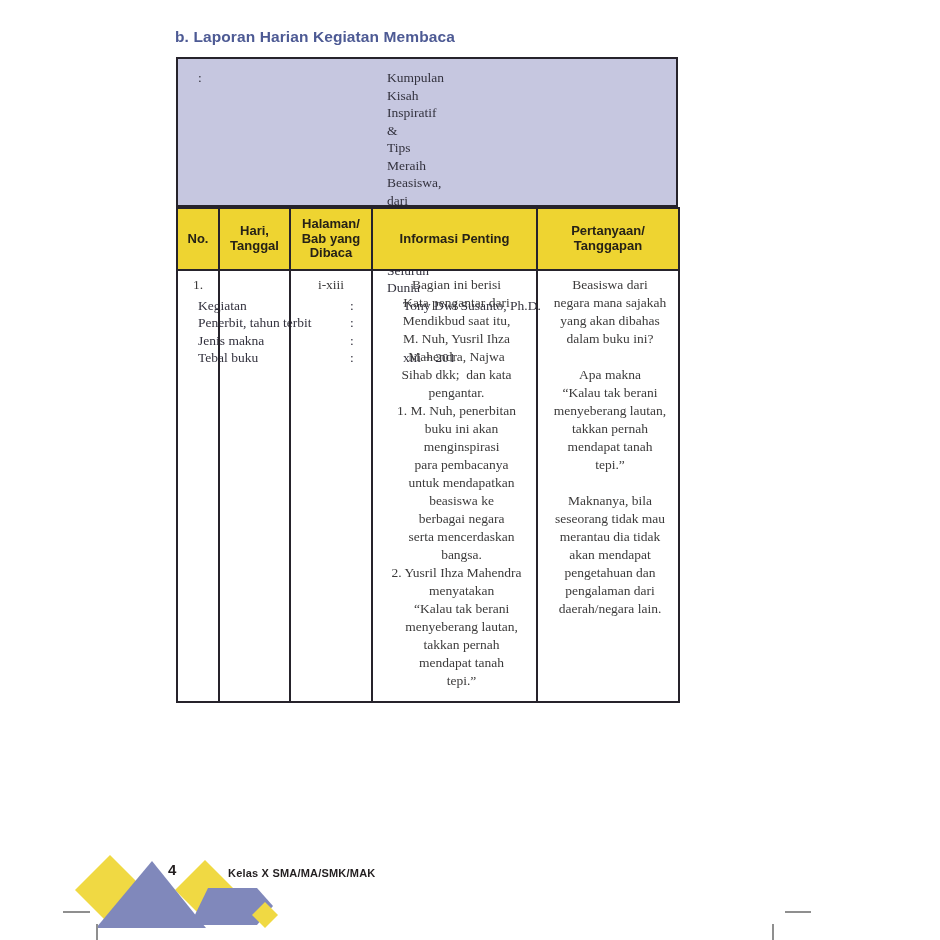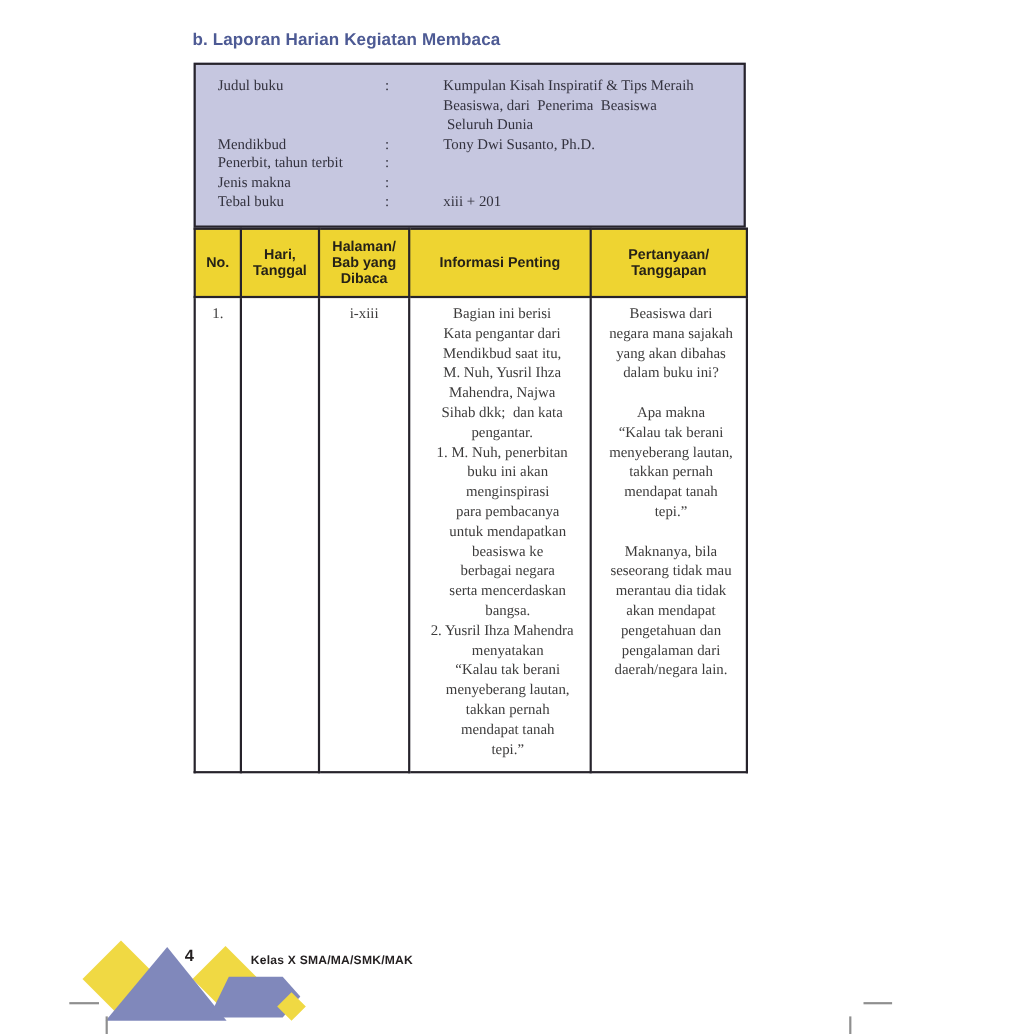--- a/index.html
+++ b/index.html
@@ -66,28 +66,27 @@
 </style>
 </head>
 <body>
 
 <div class="page">
 
   <h2 class="heading">b. Laporan Harian Kegiatan Membaca</h2>
 
   <div class="info-box">
     <div class="info-row">
-      <span class="info-label">Judul buku</span>
       <span class="info-colon">:</span>
       <span class="info-value">Kumpulan Kisah Inspiratif &amp; Tips Meraih
 Beasiswa, dari  Penerima  Beasiswa
  Seluruh Dunia</span>
     </div>
     <div class="info-row">
-      <span class="info-label">Mendikbud</span>
+      <span class="info-label">Kegiatan</span>
       <span class="info-colon">:</span>
       <span class="info-value">Tony Dwi Susanto, Ph.D.</span>
     </div>
     <div class="info-row">
       <span class="info-label">Penerbit, tahun terbit</span>
       <span class="info-colon">:</span>
     </div>
     <div class="info-row">
       <span class="info-label">Jenis makna</span>
       <span class="info-colon">:</span>

